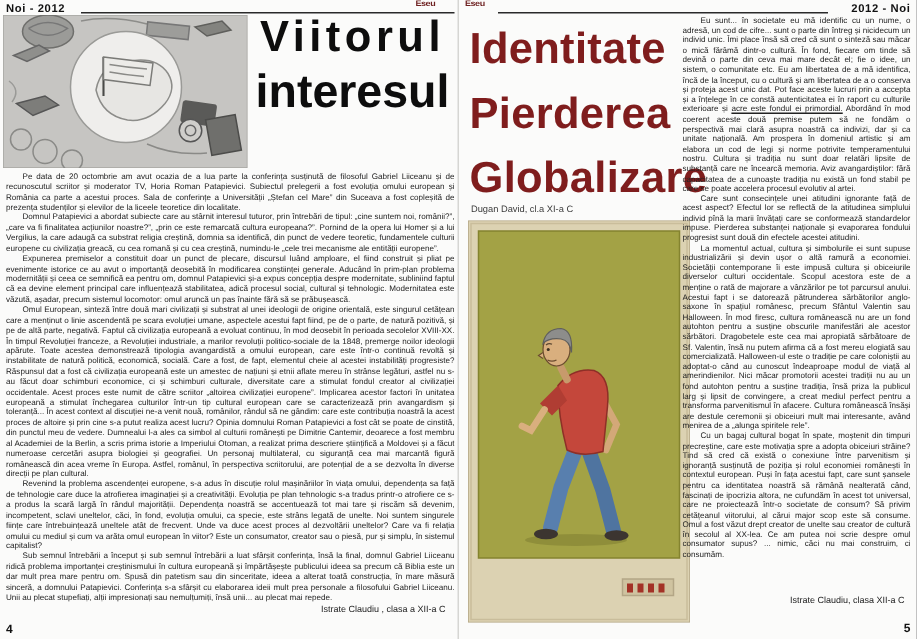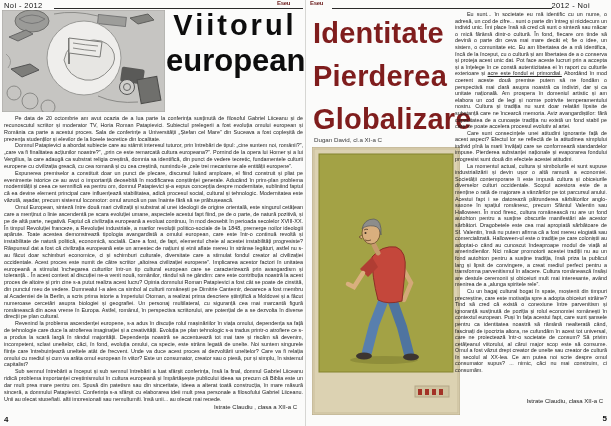--- a/index.html
+++ b/index.html
@@ -3,21 +3,21 @@
 <meta charset="utf-8">
 <style>
   html,body{margin:0;padding:0;background:#888;}
   #spread{position:relative;width:611px;height:426px;background:#fbfbfa;overflow:hidden;
           font-family:"Liberation Sans",sans-serif;color:#1b1b1b;}
   .page{position:absolute;top:0;height:426px;overflow:hidden;background:#fbfbfa;}
   #page-left{left:0;width:305px;}
   #page-right{left:306px;width:305px;}
   #gutter{position:absolute;left:305px;top:0;width:1px;height:426px;background:#d6d6d3;}
 
-  .edition{position:absolute;top:1px;font-size:7.5px;font-weight:normal;letter-spacing:.4px;color:#111;}
+  .edition{position:absolute;top:1px;font-size:7.5px;font-weight:bold;letter-spacing:.4px;color:#111;}
   .hdr-rule{position:absolute;top:8px;height:1px;background:#2a2a2a;}
   .logo{position:absolute;top:0;font-size:6px;font-weight:bold;color:#6d1f1f;letter-spacing:-.3px;
         transform:scaleY(.9);filter:blur(.2px);}
 
   
   .sketch{position:absolute;left:2px;top:10px;width:163px;height:102px;}
   .ltitle{position:absolute;left:166px;top:8px;width:138px;text-align:center;}
   .ltitle .tline{font-weight:bold;font-size:29px;line-height:35px;letter-spacing:3px;color:#0d0d0d;}
   .ltitle .tline.wide{letter-spacing:0;font-size:31px;}
   .bodytext{position:absolute;left:4px;top:115px;width:299px;height:286px;overflow:hidden;
@@ -67,21 +67,21 @@
       <path d="M4,44 q8,6 2,14" stroke="#9a9a97" fill="none"></path>
       <rect x="119" y="58" width="23" height="15" rx="2" fill="#5a5a58" transform="rotate(8 130 65)"></rect>
       <circle cx="125" cy="77" r="7.5" fill="#cfcecb" stroke="#555"></circle>
       <circle cx="125" cy="77" r="3.5" fill="none" stroke="#666"></circle>
       <rect x="137" y="68" width="20" height="24" fill="#6f6f6c" stroke="#4c4c4a" transform="rotate(-10 147 80)"></rect>
       <path d="M96,86 q18,8 40,6" stroke="#8a8a87" fill="none"></path>
     </svg>
 
     <div class="ltitle">
       <div class="tline">Viitorul</div>
-      <div class="tline wide">european</div>
+      <div class="tline wide">interesul</div>
     </div>
 
     <div class="bodytext">
       <p>Pe data de 20 octombrie am avut ocazia de a lua parte la conferința susținută de filosoful Gabriel Liiceanu și de recunoscutul scriitor și moderator TV, Horia Roman Patapievici. Subiectul prelegerii a fost evoluția omului european și România ca parte a acestui proces. Sala de conferințe a Universității „Ștefan cel Mare” din Suceava a fost copleșită de prezența studenților și elevilor de la liceele teoretice din localitate.</p>
       <p>Domnul Patapievici a abordat subiecte care au stârnit interesul tuturor, prin întrebări de tipul: „cine suntem noi, românii?”, „care va fi finalitatea acțiunilor noastre?”, „prin ce este remarcată cultura europeana?”. Pornind de la opera lui Homer și a lui Vergilius, la care adaugă ca substrat religia creștină, domnia sa identifică, din punct de vedere teoretic, fundamentele culturii europene cu civilizația greacă, cu cea romană și cu cea creștină, numindu-le „cele trei mecanisme ale entității europene”.</p>
       <p>Expunerea premiselor a constituit doar un punct de plecare, discursul luând amploare, el fiind construit și pliat pe evenimente istorice ce au avut o importanță deosebită în modificarea conștiinței generale. Aducând în prim-plan problema modernității și ceea ce semnifică ea pentru om, domnul Patapievici și-a expus concepția despre modernitate, subliniind faptul că ea devine element principal care influențează stabilitatea, adică procesul social, cultural și tehnologic. Modernitatea este văzută, așadar, precum sistemul locomotor: omul aruncă un pas înainte fără să se prăbușească.</p>
       <p>Omul European, sinteză între două mari civilizații și substrat al unei ideologii de origine orientală, este singurul cetățean care a menținut o linie ascendentă pe scara evoluției umane, aspectele acestui fapt fiind, pe de o parte, de natură pozitivă, și pe de altă parte, negativă. Faptul că civilizația europeană a evoluat continuu, în mod deosebit în perioada secolelor XVIII-XX. În timpul Revoluției franceze, a Revoluției industriale, a marilor revoluții politico-sociale de la 1848, premerge noilor ideologii apărute. Toate acestea demonstrează tipologia avangardistă a omului european, care este într-o continuă revoltă și instabilitate de natură politică, economică, socială. Care a fost, de fapt, elementul cheie al acestei instabilități progresiste? Răspunsul dat a fost că civilizația europeană este un amestec de națiuni și etnii aflate mereu în strânse legături, astfel nu s-au făcut doar schimburi economice, ci și schimburi culturale, diversitate care a stimulat fondul creator al civilizației occidentale. Acest proces este numit de către scriitor „altoirea civilizației europene”. Implicarea acestor factori în unitatea europeană a stimulat închegarea culturilor într-un tip cultural european care se caracterizează prin avangardism și toleranță... În acest context al discuției ne-a venit nouă, românilor, rândul să ne gândim: care este contribuția noastră la acest proces de altoire și prin cine s-a putut realiza acest lucru? Opinia domnului Roman Patapievici a fost cât se poate de cinstită, din punctul meu de vedere. Dumnealui l-a ales ca simbol al culturii românești pe Dimitrie Cantemir, deoarece a fost membru al Academiei de la Berlin, a scris prima istorie a Imperiului Otoman, a realizat prima descriere științifică a Moldovei și a făcut numeroase cercetări asupra biologiei și geografiei. Un personaj multilateral, cu siguranță cea mai marcantă figură românească din acea vreme în Europa. Astfel, românul, în perspectiva scriitorului, are potențial de a se dezvolta în diverse direcții pe plan cultural.</p>
       <p>Revenind la problema ascendenței europene, s-a adus în discuție rolul mașinăriilor în viața omului, dependența sa față de tehnologie care duce la atrofierea imaginației și a creativității. Evoluția pe plan tehnologic s-a tradus printr-o atrofiere ce s-a produs la scară largă în rândul majorității. Dependența noastră se accentuează tot mai tare și riscăm să devenim, incompetent, sclavi uneltelor, căci, în fond, evoluția omului, ca specie, este strâns legată de unelte. Noi suntem singurele ființe care întrebuințează uneltele atât de frecvent. Unde va duce acest proces al dezvoltării uneltelor? Care va fi relația omului cu mediul și cum va arăta omul european în viitor? Este un consumator, creator sau o piesă, pur și simplu, în sistemul capitalist?</p>
       <p>Sub semnul întrebării a început și sub semnul întrebării a luat sfârșit conferința, însă la final, domnul Gabriel Liiceanu ridică problema importanței creștinismului în cultura europeană și împărtășește publicului ideea sa precum că Biblia este un dar mult prea mare pentru om. Spusă din patetism sau din sinceritate, ideea a alterat toată construcția, în mare măsură sinceră, a domnului Patapievici. Conferința s-a sfârșit cu elaborarea ideii mult prea personale a filosofului Gabriel Liiceanu. Unii au plecat stupefiați, alții impresionați sau nemulțumiți, însă unii... au plecat mai repede.</p>
 
@@ -89,21 +89,21 @@
 
     <div class="sig" style="right:8px;bottom:16px">Istrate Claudiu , clasa a XII-a C</div>
     <div class="pnum" style="left:4px;bottom:2px">4</div>
   </div>
 
   <div id="gutter"></div>
 
   <div class="page" id="page-right">
     <div class="logo" style="left:4px">Eseu</div>
     <div class="hdr-rule" style="left:26px;width:220px"></div>
-    <div class="edition" style="right:21px">2012 - Noi</div>
+    <div class="edition" style="right:4px">2012 - Noi</div>
 
     <div class="rtitle">
       <div class="tline">Identitate</div>
       <div class="tline">Pierderea</div>
       <div class="tline">Globalizare</div>
     </div>
 
     <div class="caption">Dugan David, cl.a XI-a C</div>
 
     <svg class="artframe" viewBox="0 0 148 268" preserveAspectRatio="none">

